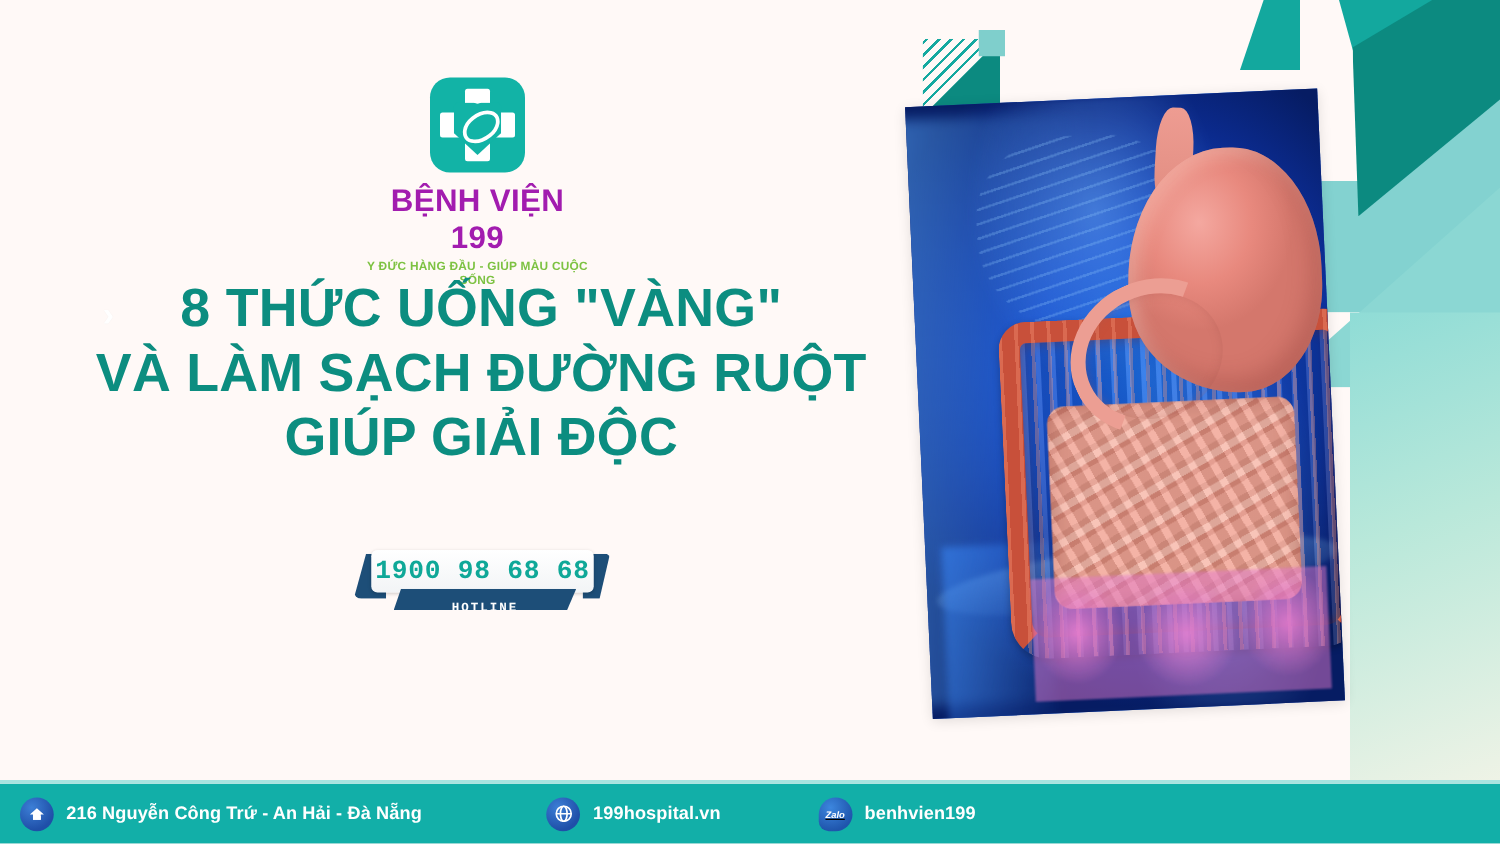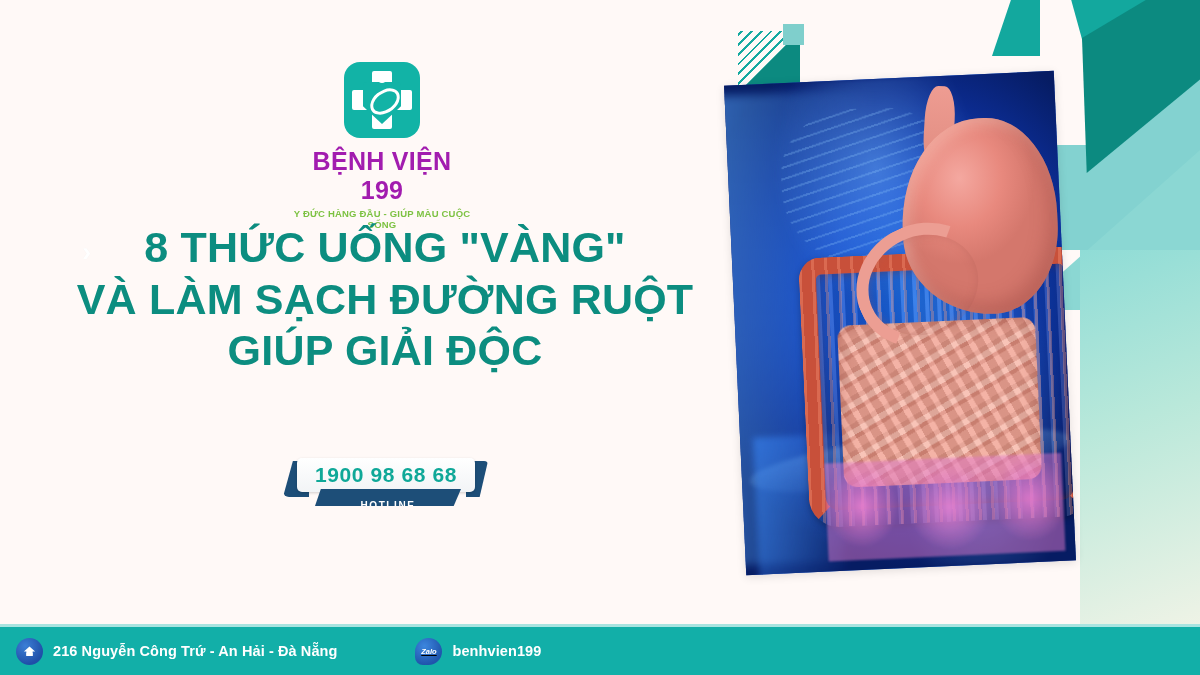--- a/index.html
+++ b/index.html
@@ -226,21 +226,21 @@
     font-size:43px;font-weight:bold;color:#0C8D80;line-height:1.20;
     letter-spacing:.2px;white-space:nowrap;
   }
   .chevron{
     position:absolute;left:42px;top:16px;color:#ffffff;font-size:28px;font-weight:bold;
     line-height:1;text-shadow:0 0 1px rgba(0,0,0,.05);
   }
 
   
   .hotline{
-    position:absolute;left:283px;top:458px;width:205px;height:52px;z-index:8;
+    position:absolute;left:283px;top:440px;width:205px;height:52px;z-index:8;font-family:Liberation Mono, monospace;
   }
   .hotline .wing-l{
     position:absolute;left:0;top:3px;width:26px;height:36px;background:#1D4E78;
     clip-path:polygon(38% 0,100% 0,100% 100%,0 100%);
     border-radius:4px 0 0 6px;
   }
   .hotline .wing-r{
     position:absolute;right:0;top:3px;width:22px;height:36px;background:#1D4E78;
     clip-path:polygon(0 0,100% 0,62% 100%,0 100%);
     border-radius:0 4px 6px 0;
@@ -358,20 +358,30 @@
     <div class="f-item f-1">
       <div class="f-ico">
         <svg width="15" height="15" viewBox="0 0 24 24" aria-hidden="true">
           <path d="M12 4 L21 12 H17 V19 H7 V12 H3 Z" fill="#fff"></path>
           <rect x="7" y="14" width="10" height="5" fill="#fff"></rect>
         </svg>
       </div>
       <div class="f-txt">216 Nguyễn Công Trứ - An Hải - Đà Nẵng</div>
     </div>
 
+    <div class="f-item f-2">
+      <div class="f-ico">
+        <svg width="16" height="16" viewBox="0 0 24 24" aria-hidden="true">
+          <circle cx="12" cy="12" r="9" fill="none" stroke="#fff" stroke-width="2"></circle>
+          <ellipse cx="12" cy="12" rx="4" ry="9" fill="none" stroke="#fff" stroke-width="2"></ellipse>
+          <line x1="3" y1="12" x2="21" y2="12" stroke="#fff" stroke-width="2"></line>
+        </svg>
+      </div>
+      <div class="f-txt">199hospital.vn</div>
+    </div>
 
 
     <div class="f-item f-4">
       <div class="zalo-ico">
         <span>Zalo</span>
       </div>
       <div class="f-txt">benhvien199</div>
     </div>
 
   </div>

